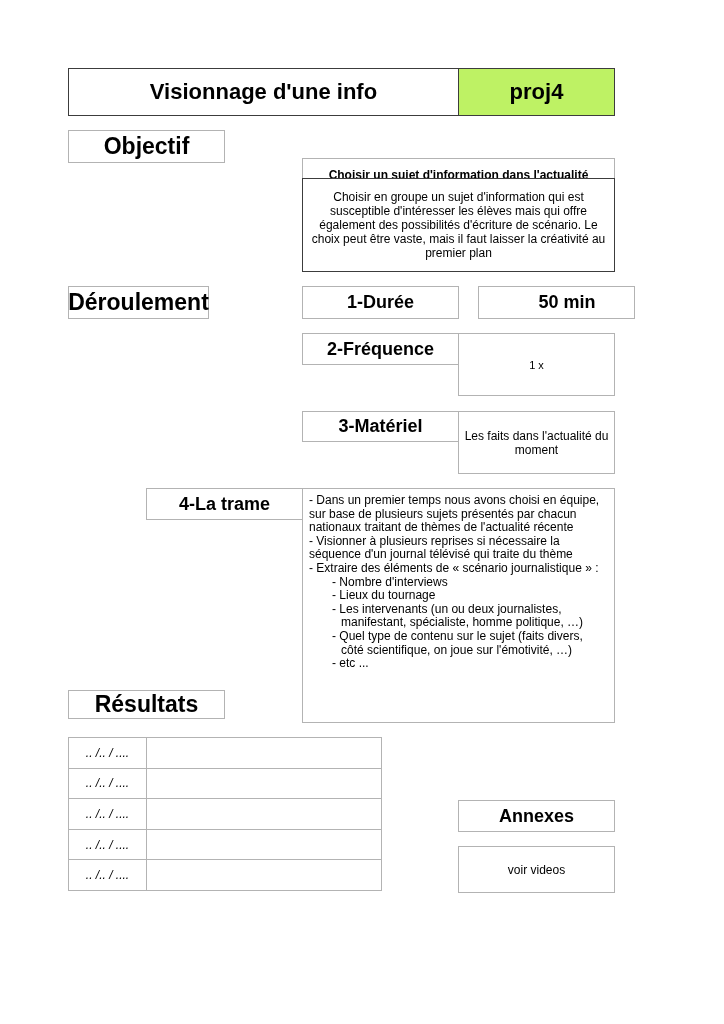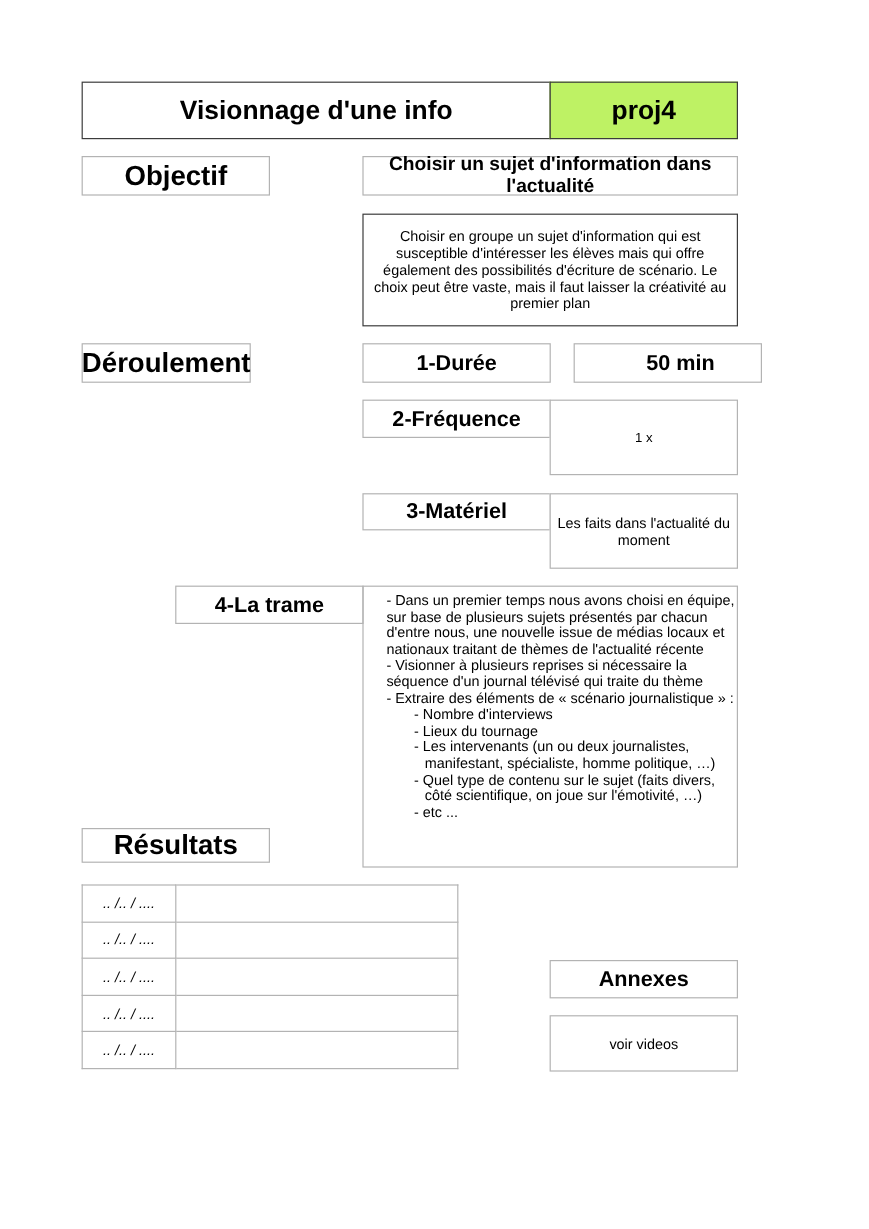--- a/index.html
+++ b/index.html
@@ -6,25 +6,25 @@
     body { width: 724px; height: 1024px; position: relative; overflow: hidden;
            font-family: "Liberation Sans", sans-serif; color: #000; }
     .box { position: absolute; box-sizing: border-box; border: 1px solid #b3b3b3;
            background: #fff; display: flex; align-items: center; justify-content: center;
            text-align: center; }
     .dark { border: 1px solid #3c3c3c; }
     .h-big { font-size: 22px; font-weight: bold; }
     .h-med { font-size: 23px; font-weight: bold; }
     .h-sm { font-size: 18px; font-weight: bold; }
     .small { font-size: 12px; line-height: 14px; }
-    .smallbold { font-size: 16px; font-weight: bold; }
+    .smallbold { font-size: 12px; font-weight: bold; margin-top: 28px; }
     .green { background: #bef264; }
     .trame { position: absolute; box-sizing: border-box; border: 1px solid #b3b3b3;
              left: 302px; top: 488px; width: 313px; height: 235px;
-             padding: 5px 19px; font-size: 12px; line-height: 13.6px; text-align: left; }
+             padding: 5px 6px; font-size: 12px; line-height: 13.6px; text-align: left; }
     .trame .line { white-space: pre; }
     .trame .sub { padding-left: 23px; }
     .trame .sub2 { padding-left: 32px; }
     .rtable { position: absolute; left: 68px; top: 737px; width: 314px;
               border-collapse: collapse; }
     .rtable td { border: 1px solid #b3b3b3; height: 29.6px; padding: 0; }
     .rtable td.date { width: 77px; text-align: center; font-size: 12px; font-style: italic; }
   </style>
 </head>
 <body>
@@ -45,21 +45,20 @@
 <div class="box" style="left:458px; top:333px; width:157px; height:63px; font-size:11px;">1 x</div>
 
 <div class="box h-sm" style="left:302px; top:411px; width:157px; height:31px;">3-Matériel</div>
 <div class="box small" style="left:458px; top:411px; width:157px; height:63px; padding:0 3px;">Les faits dans l'actualité du moment</div>
 
 <div class="box h-sm" style="left:146px; top:488px; width:157px; height:32px;">4-La trame</div>
 
 <div class="trame">
   <div class="line">- Dans un premier temps nous avons choisi en équipe,</div>
   <div class="line">sur base de plusieurs sujets présentés par chacun</div>
-  <div class="line">d'entre nous, une nouvelle issue de médias locaux et</div>
   <div class="line">nationaux traitant de thèmes de l'actualité récente</div>
   <div class="line">- Visionner à plusieurs reprises si nécessaire la</div>
   <div class="line">séquence d'un journal télévisé qui traite du thème</div>
   <div class="line">- Extraire des éléments de « scénario journalistique » :</div>
   <div class="line sub">- Nombre d'interviews</div>
   <div class="line sub">- Lieux du tournage</div>
   <div class="line sub">- Les intervenants (un ou deux journalistes,</div>
   <div class="line sub2">manifestant, spécialiste, homme politique, …)</div>
   <div class="line sub">- Quel type de contenu sur le sujet (faits divers,</div>
   <div class="line sub2">côté scientifique, on joue sur l'émotivité, …)</div>

